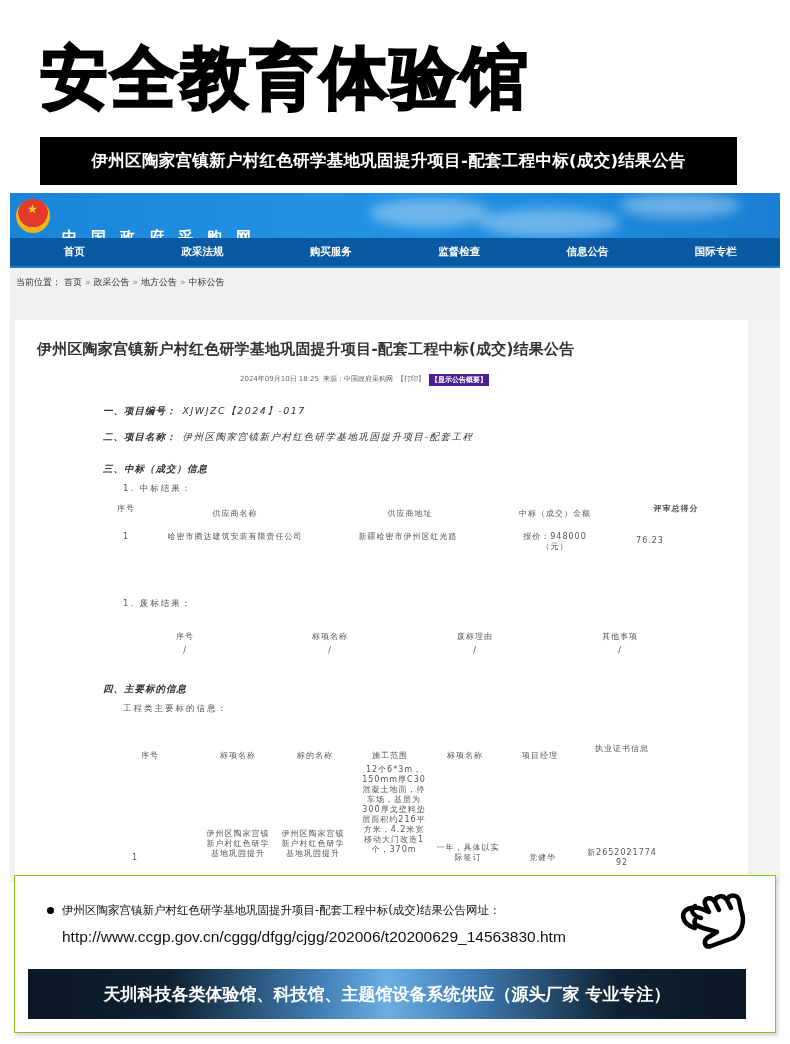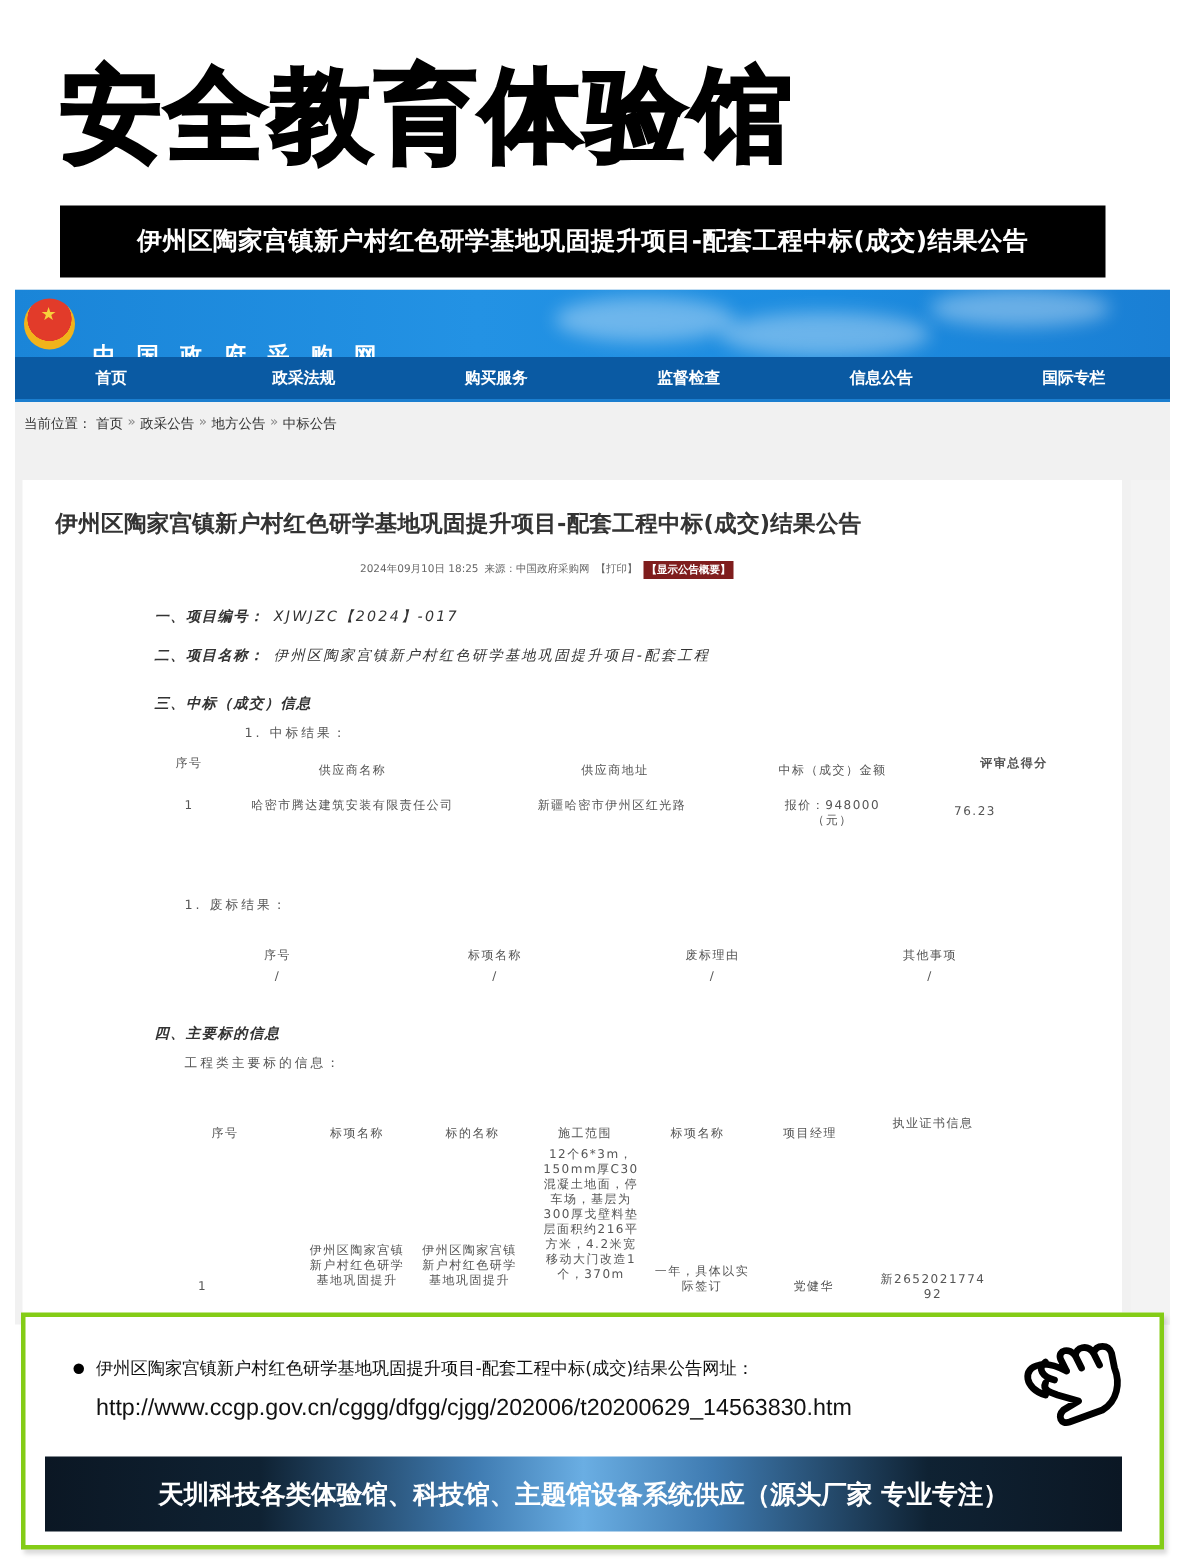--- a/index.html
+++ b/index.html
@@ -42,34 +42,34 @@
   .site-nav .nav-item { flex: 1; color: #fff; font-size: 10.5px; font-weight: bold; display: flex; align-items: center; justify-content: center; }
 
   .breadcrumb { height: 28px; padding-left: 6px; font-size: 9px; color: #333; display: flex; align-items: center; gap: 3px; }
   .breadcrumb .sep { color: #888; }
 
   .content-card { position: absolute; left: 5px; top: 127px; width: 733px; height: 570px; background: #fff; }
   .scroll-strip { position: absolute; right: 0; top: 127px; width: 26px; height: 570px; background: #f3f3f3; }
 
   .doc-title { position: absolute; left: 22px; top: 20px; width: 700px; font-size: 15px; font-weight: bold; color: #333; letter-spacing: 0.2px; white-space: nowrap; }
   .doc-meta { position: absolute; left: 225px; top: 54px; font-size: 7px; color: #666; display: flex; gap: 4px; white-space: nowrap; }
-  .doc-meta .badge { background: #7f1d1d; color: #fff; padding: 1px 2px; font-weight: bold; }
+  .doc-meta .badge { background: #4c1d95; color: #fff; padding: 1px 2px; font-weight: bold; }
 
   .sec { position: absolute; font-size: 9.5px; color: #333; white-space: nowrap; font-style: italic; }
   .sec b { font-weight: bold; letter-spacing: 1px; }
   .sec .val { letter-spacing: 1.5px; margin-left: 6px; }
   .sub { position: absolute; font-size: 8.5px; color: #555; letter-spacing: 2px; white-space: nowrap; }
 
   .tbl { position: absolute; font-size: 8px; color: #555; letter-spacing: 1px; }
   .tbl .cell { position: absolute; text-align: center; line-height: 10px; }
 
   
   .callout {
     position: absolute; left: 14px; top: 875px; width: 762px; height: 158px;
-    background: #fff; border: 3px solid #84cc16; box-shadow: 2px 3px 3px rgba(0,0,0,0.15);
+    background: #fff; border: 1px solid #84cc16; box-shadow: 2px 3px 3px rgba(0,0,0,0.15);
   }
   .callout-bullet { position: absolute; left: 32px; top: 31px; width: 7px; height: 7px; border-radius: 50%; background: #000; }
   .callout-label { position: absolute; left: 47px; top: 27px; font-size: 11.5px; color: #111; white-space: nowrap; }
   .callout-url { position: absolute; left: 47px; top: 52px; font-family: "Liberation Sans", sans-serif; font-size: 15.5px; color: #111; white-space: nowrap; }
   .hand-icon { position: absolute; left: 660px; top: 12px; width: 84px; height: 64px; }
   .bottom-bar {
     position: absolute; left: 13px; top: 93px; width: 718px; height: 50px;
     background: linear-gradient(90deg, #0b1724 0%, #0f2233 20%, #3f7bb1 40%, #6aaee3 50%, #3f7bb1 62%, #0f2233 82%, #0b1724 100%);
     color: #fff; font-size: 17px; font-weight: bold; display: flex; align-items: center; justify-content: center; white-space: nowrap;
   }
@@ -127,21 +127,21 @@
 
     <div class="sec" style="left:88px;top:85px;">
       <b>一、项目编号：</b><span class="val">XJWJZC【2024】-017</span>
     </div>
     <div class="sec" style="left:88px;top:111px;">
       <b>二、项目名称：</b><span class="val">伊州区陶家宫镇新户村红色研学基地巩固提升项目-配套工程</span>
     </div>
     <div class="sec" style="left:88px;top:143px;">
       <b>三、中标（成交）信息</b>
     </div>
-    <div class="sub" style="left:108px;top:163px;margin-left:40px;">1. 中标结果：</div>
+    <div class="sub" style="left:108px;top:163px;">1. 中标结果：</div>
 
     <div class="tbl" style="left:100px;top:184px;width:610px;height:50px;">
       <div class="cell" style="left:0;top:0;width:22px;">序号</div>
       <div class="cell" style="left:40px;top:5px;width:160px;">供应商名称</div>
       <div class="cell" style="left:230px;top:5px;width:130px;">供应商地址</div>
       <div class="cell" style="left:385px;top:5px;width:110px;">中标（成交）金额</div>
       <div class="cell" style="left:531px;top:0;width:60px;font-weight:bold;">评审总得分</div>
 
       <div class="cell" style="left:0;top:28px;width:22px;">1</div>
       <div class="cell" style="left:30px;top:28px;width:180px;">哈密市腾达建筑安装有限责任公司</div>

